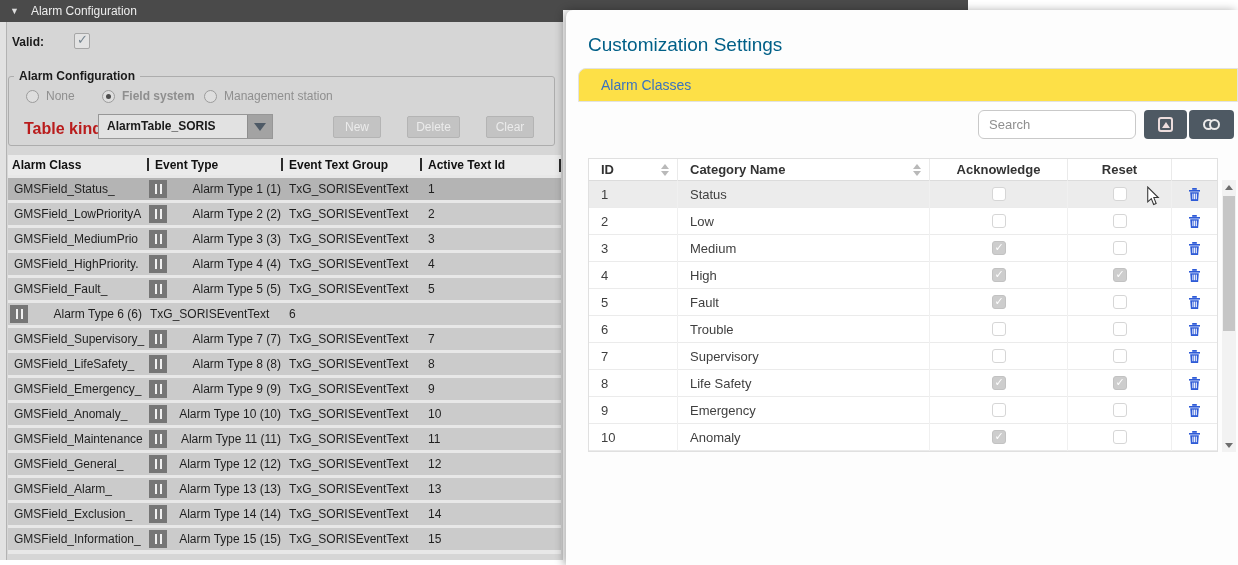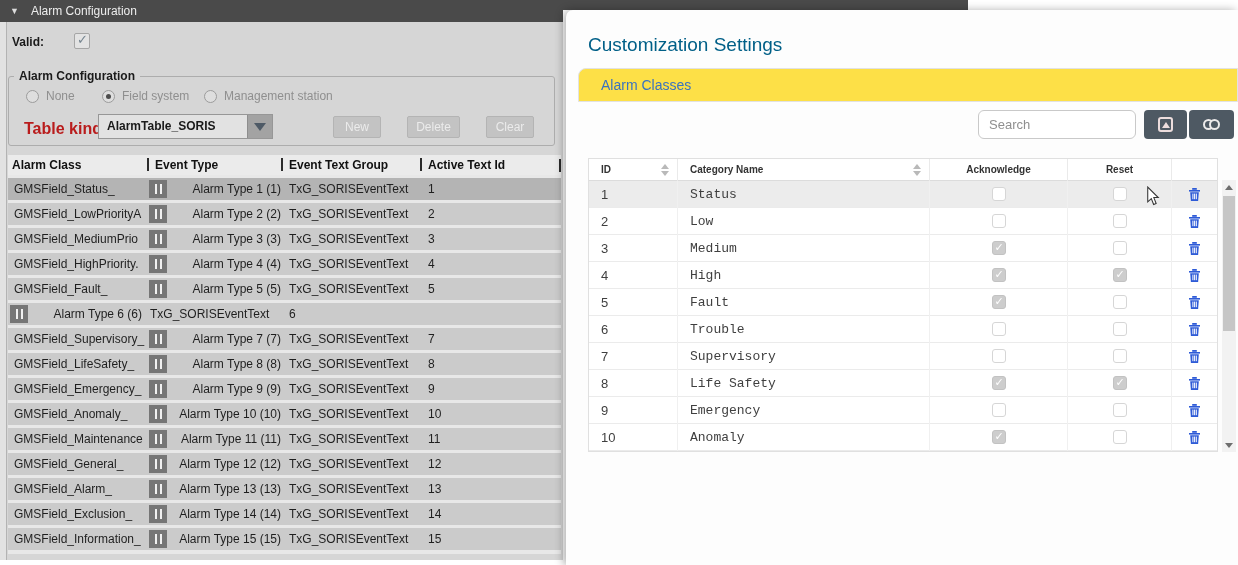--- a/index.html
+++ b/index.html
@@ -16,21 +16,21 @@
   .valid-label { position:absolute; left:12px; top:35px; font-size:12px; font-weight:bold; color:#1a1a1a; }
   .vcheck { position:absolute; left:74px; top:33px; width:16px; height:16px; background:#e3e3e3;
     border:1px solid #a6a6a6; border-radius:2px; }
   .vcheck::after { content:"✓"; position:absolute; left:2px; top:-2px; font-size:13px; color:#75848f; }
 
   .groupbox { position:absolute; left:8px; top:76px; width:547px; height:70px; border:1px solid #adadad; border-radius:3px; }
   .groupbox-label { position:absolute; left:14px; top:69px; background:#d6d6d6; padding:0 5px;
     font-size:12px; font-weight:bold; color:#1a1a1a; }
 
   .radio-item { position:absolute; top:89px; display:flex; align-items:center; gap:7px; font-size:12px; color:#8f8f8f; }
-  .radio-none { left:26px; } .radio-field { left:102px; } .radio-mgmt { left:204px;text-align:right; }
+  .radio-none { left:26px; } .radio-field { left:102px;font-weight:bold; } .radio-mgmt { left:204px;text-align:right; }
   .radio-circle { width:13px; height:13px; border-radius:50%; border:1px solid #9c9c9c; background:#dedede; position:relative; }
   .radio-circle.sel::after { content:""; position:absolute; left:3px; top:3px; width:5px; height:5px; border-radius:50%; background:#4c4c4c; }
 
   .tk-label { position:absolute; left:24px; top:120px; font-size:16px; font-weight:bold; color:#b91c1c; }
   .dropdown { position:absolute; left:98px; top:114px; width:175px; height:25px; display:flex;
     border:1px solid #979797; background:#e2e2e2; }
   .dd-value { flex:1; font-size:12px; font-weight:bold; color:#1a1a1a; line-height:23px; padding-left:8px;
     white-space:nowrap; overflow:hidden; }
   .dd-btn { width:25px; background:#a3a3a3; border-left:1px solid #8e8e8e; display:flex; align-items:center; justify-content:center; }
   .dd-tri { width:0; height:0; border-left:6px solid transparent; border-right:6px solid transparent; border-top:8px solid #4e5a66; }
@@ -75,37 +75,37 @@
   .dkbtn1 { left:578px; width:43px; } .dkbtn2 { left:623px; width:45px; }
   .ic-square { width:15px; height:15px; border:2px solid #ecdddd; border-radius:3px; display:flex; align-items:flex-end; justify-content:center; }
   .ic-tri { width:0; height:0; border-left:4px solid transparent; border-right:4px solid transparent;
     border-bottom:6px solid #ecdddd; margin-bottom:2px; }
   .ic-toggle { display:flex; }
   .ic-toggle i { display:block; width:11px; height:11px; border:2px solid #eceaea; border-radius:50%; background:transparent; }
   .ic-toggle i + i { margin-left:-5px; background:#4e5963; }
 
   .rtable { position:absolute; left:22px; top:148px; width:630px; border:1px solid #e0e0e0; background:#fff; }
   .rh { display:flex; height:22px; border-bottom:1px solid #dcdcdc; align-items:center; background:#fff; }
-  .rh > div { font-size:10px; font-weight:bold; color:#333; height:22px; display:flex; align-items:center; }
+  .rh > div { font-size:13px; font-weight:bold; color:#333; height:22px; display:flex; align-items:center; }
   .rh > div + div { border-left:1px solid #eaeaea; }
   .rh1 { width:88px; padding-left:12px; justify-content:space-between; }
   .rh2 { width:252px; padding-left:12px; justify-content:space-between; }
   .rh3 { width:138px; justify-content:center; }
   .rh4 { width:104px; justify-content:center; }
   .rh5 { width:46px; }
   .sort { display:flex; flex-direction:column; gap:2px; margin-right:8px; }
   .sort b { width:0; height:0; border-left:4px solid transparent; border-right:4px solid transparent; }
   .sort b.up { border-bottom:5px solid #b9b9b9; } .sort b.dn { border-top:5px solid #b9b9b9; }
 
   .rrow { display:flex; height:27px; border-bottom:1px solid #ebebeb; align-items:center; background:#fff; }
   .rrow.hl { background:#ececec; }
   .rc { height:27px; display:flex; align-items:center; font-size:13px; color:#3f3f3f; }
   .rc + .rc { border-left:1px solid #f0f0f0; }
   .rc-id { width:88px; padding-left:12px; }
-  .rc-name { width:252px; padding-left:12px;font-family:Liberation Mono, monospace; }
+  .rc-name { width:252px; padding-left:12px; }
   .rc-ack { width:138px; justify-content:center; }
   .rc-reset { width:104px; justify-content:center; }
   .rc-del { width:46px; justify-content:center; }
   .cb { width:14px; height:14px; border:1px solid #d6d6d6; border-radius:3px; background:#fff; position:relative; }
   .cb.checked { background:#cdcdcd; border-color:#c2c2c2; }
   .cb.checked::after { content:"✓"; position:absolute; left:2px; top:-1px; font-size:11px; color:#fff; }
   .trash svg { display:block; }
 
   .rscroll { position:absolute; left:656px; top:170px; width:14px; height:272px; background:#f2f2f2; }
   .rs-up, .rs-dn { position:absolute; left:0; width:14px; height:14px; display:flex; align-items:center; justify-content:center; }

